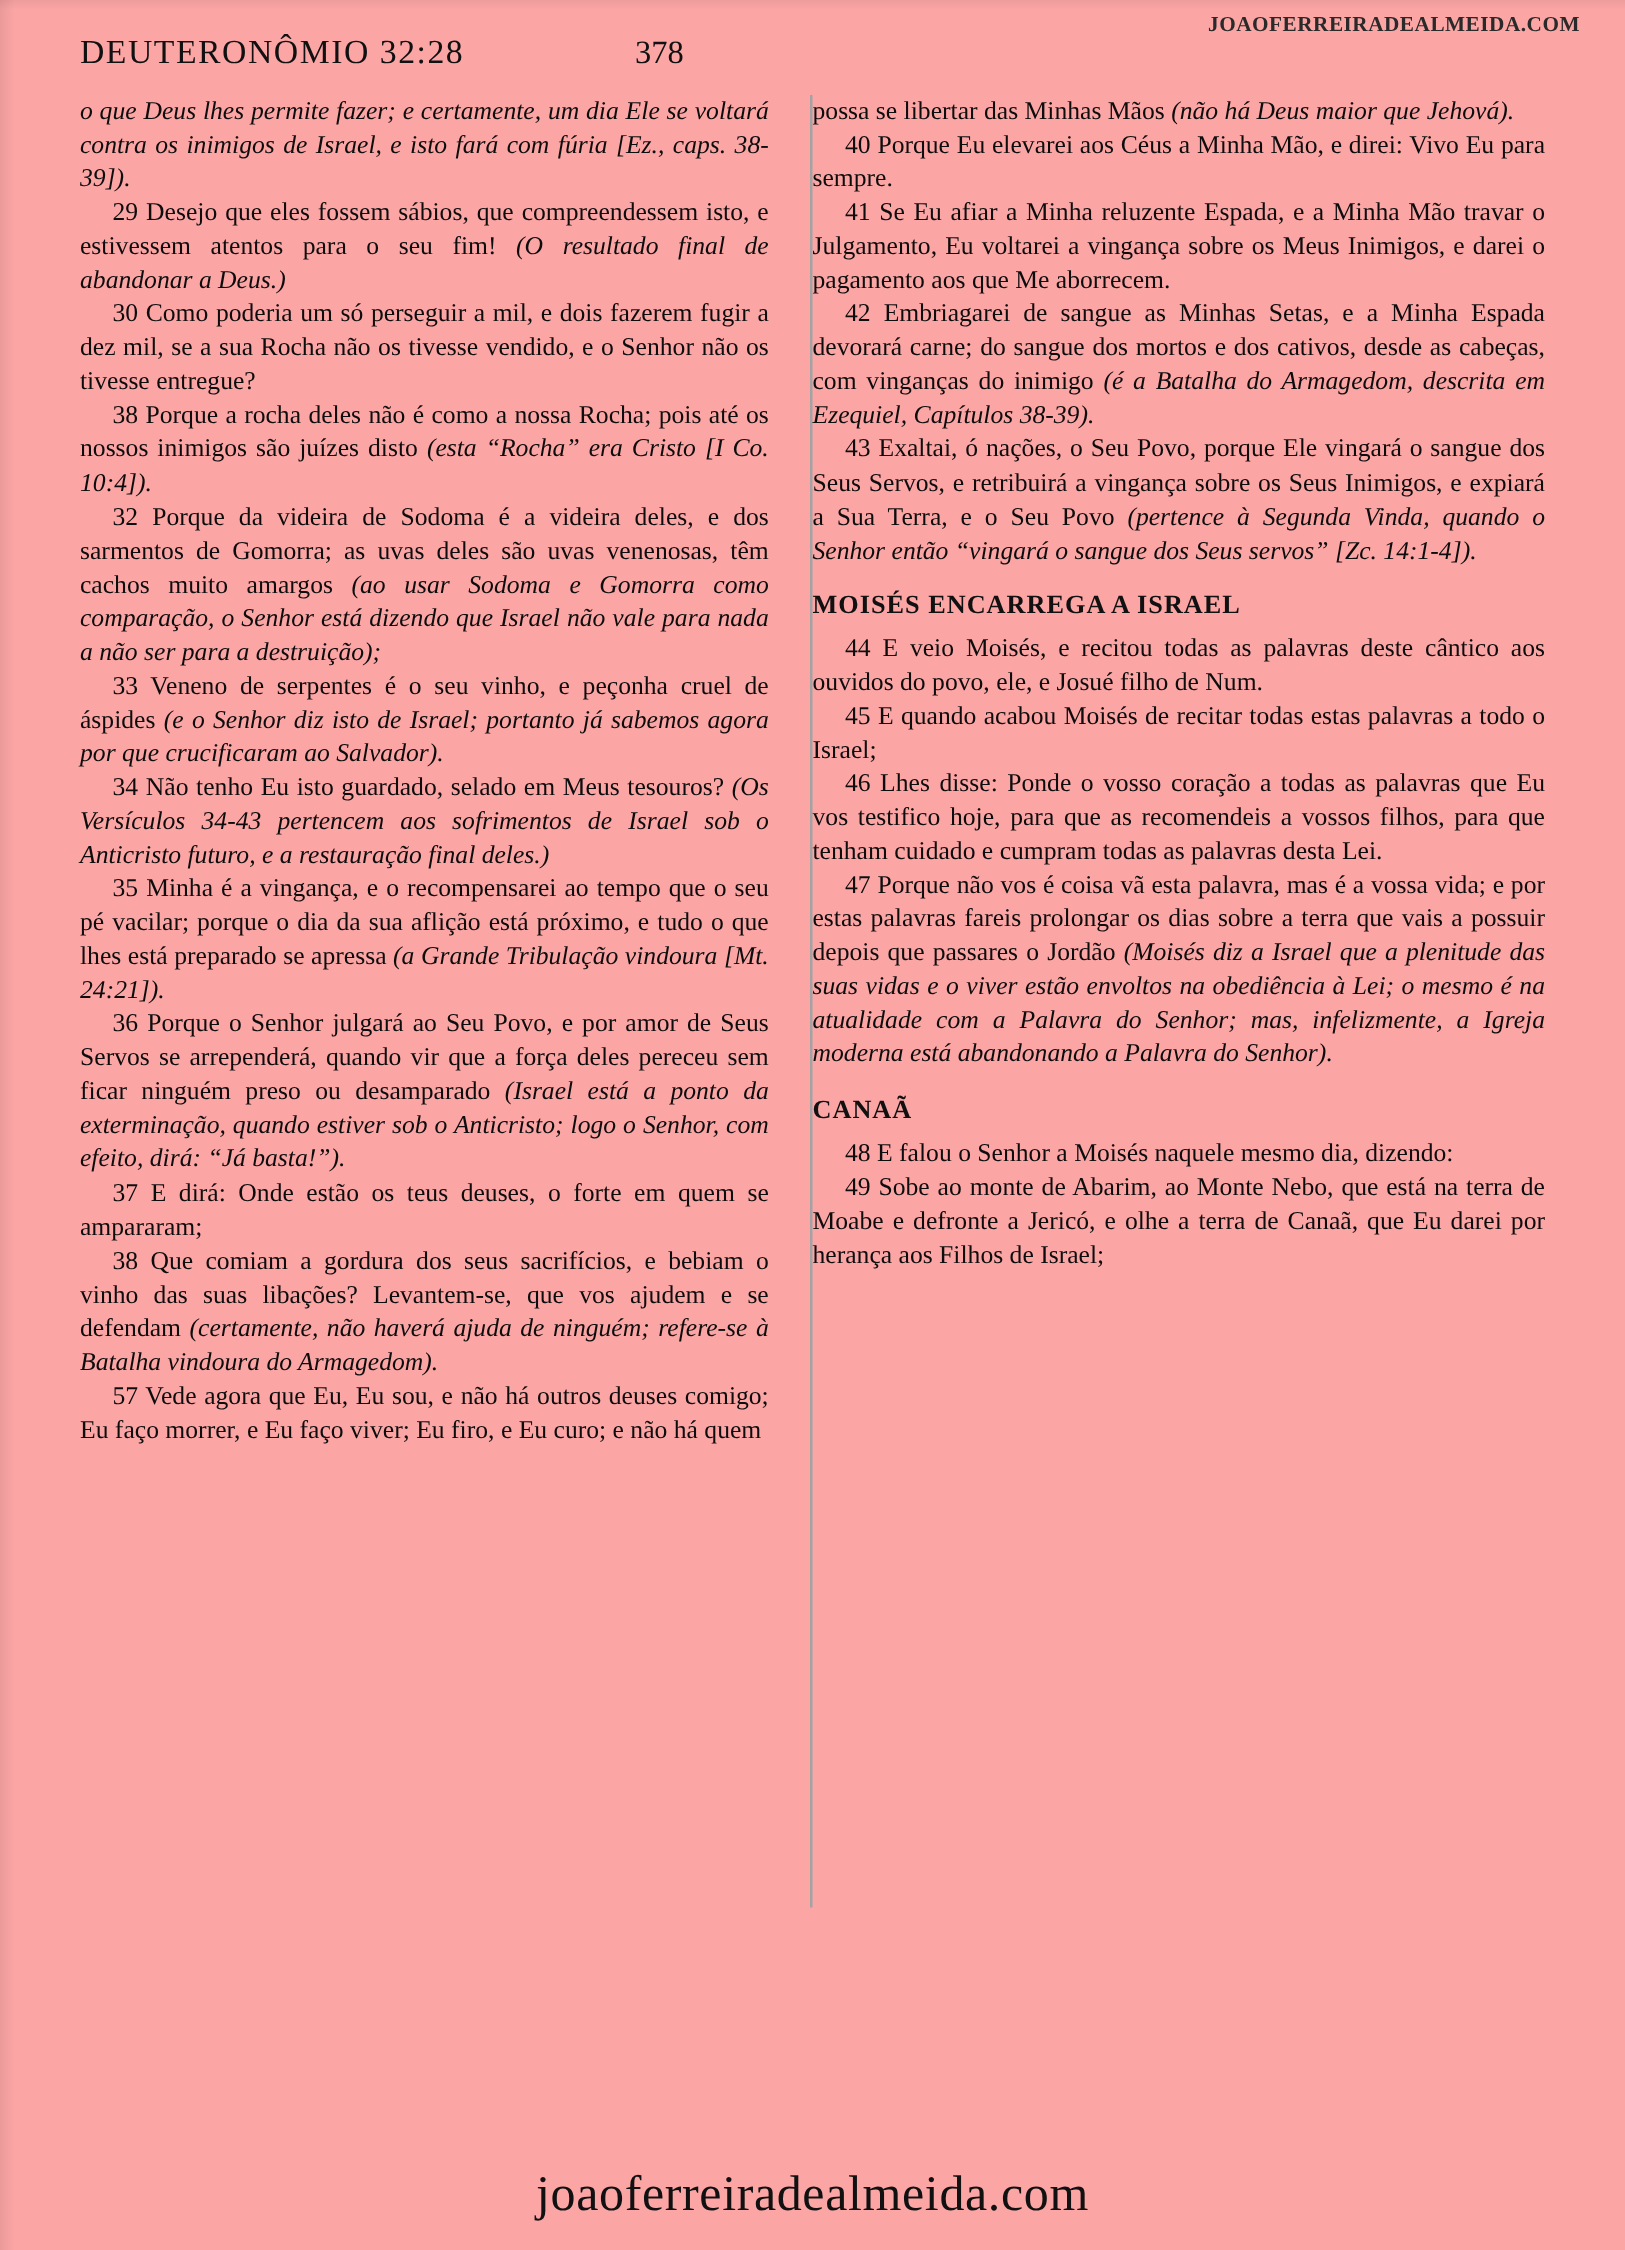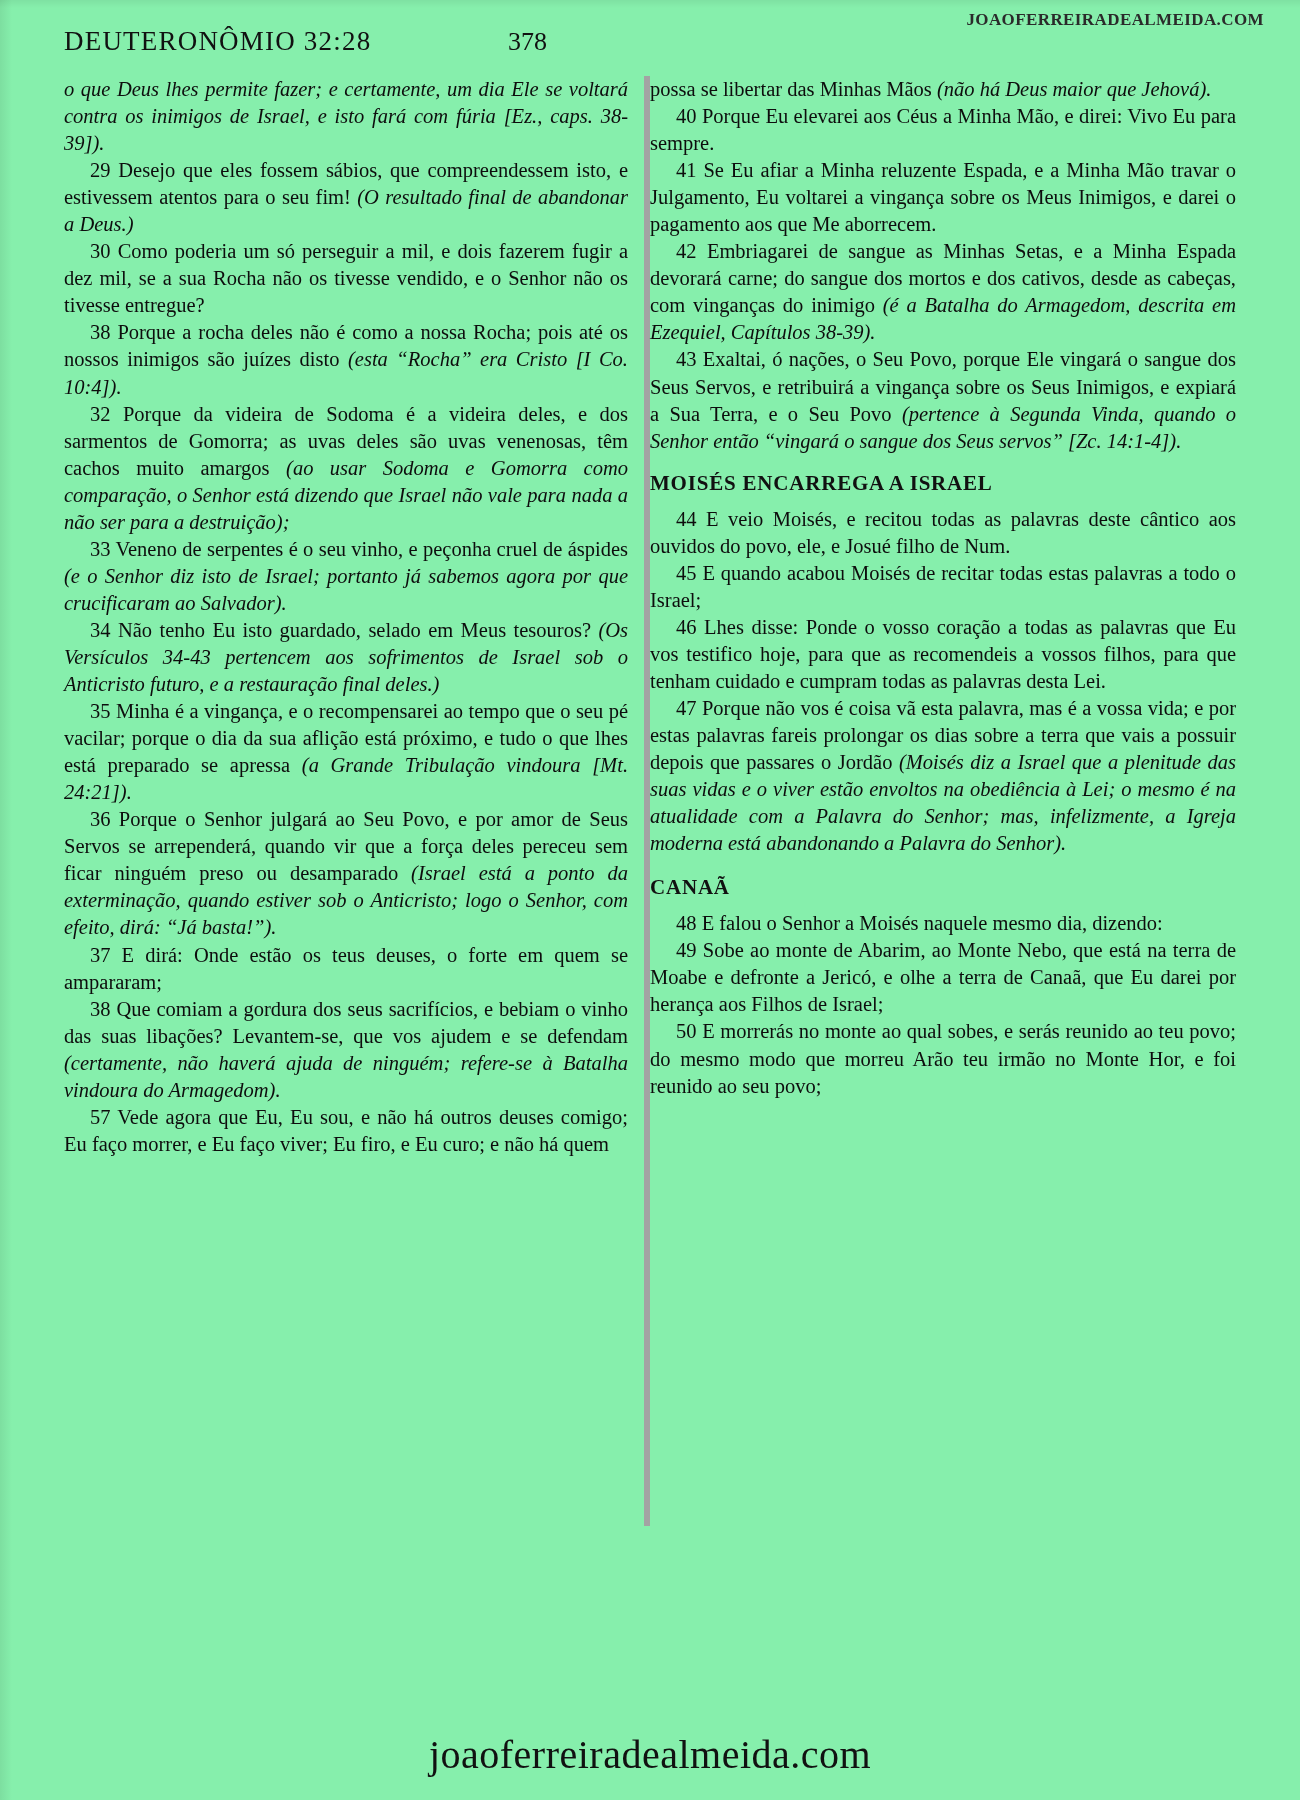--- a/index.html
+++ b/index.html
@@ -4,21 +4,21 @@
 <style>
   html, body {
     margin: 0;
     padding: 0;
     background: #ffffff;
   }
   .page {
     position: relative;
     width: 1300px;
     height: 1800px;
-    background: #86efac;
+    background: #fca5a5;
     font-family: "Liberation Serif", serif;
     color: #0d0d0d;
     overflow: hidden;
   }
 
   
   .site-tag {
     position: absolute;
     top: 10px;
     right: 36px;
@@ -59,22 +59,22 @@
     width: 1172px;
     height: 1450px;
     display: flex;
     gap: 0;
   }
   .col {
     width: 50%;
     box-sizing: border-box;
   }
   .col-left {
-    padding-right: 16px;
-    border-right: 6px solid #a3a3a3;
+    padding-right: 33px;
+    border-right: 2px solid #a3a3a3;
   }
   .col-right {
   }
 
   p.verse {
     margin: 0;
     font-size: 20.5px;
     line-height: 1.32;
     text-align: justify;
     text-indent: 26px;
@@ -192,20 +192,19 @@
       <p class="verse"><span>46</span> <span>Lhes disse: Ponde o vosso coração a todas as palavras que Eu vos testifico hoje, para que as recomendeis a vossos filhos, para que tenham cuidado e cumpram todas as palavras desta Lei.</span></p>
 
       <p class="verse"><span>47</span> <span>Porque não vos é coisa vã esta palavra, mas é a vossa vida; e por estas palavras fareis prolongar os dias sobre a terra que vais a possuir depois que passares o Jordão</span> <span class="italic">(Moisés diz a Israel que a plenitude das suas vidas e o viver estão envoltos na obediência à Lei; o mesmo é na atualidade com a Palavra do Senhor; mas, infelizmente, a Igreja moderna está abandonando a Palavra do Senhor).</span></p>
 
       <h2 class="section-title small-gap">CANAÃ</h2>
 
       <p class="verse"><span>48</span> <span>E falou o Senhor a Moisés naquele mesmo dia, dizendo:</span></p>
 
       <p class="verse"><span>49</span> <span>Sobe ao monte de Abarim, ao Monte Nebo, que está na terra de Moabe e defronte a Jericó, e olhe a terra de Canaã, que Eu darei por herança aos Filhos de Israel;</span></p>
 
-      <p class="verse"><span>50</span> <span>E morrerás no monte ao qual sobes, e serás reunido ao teu povo; do mesmo modo que morreu Arão teu irmão no Monte Hor, e foi reunido ao seu povo;</span></p>
 
     </div>
   </div>
 
   <div class="footer">joaoferreiradealmeida.com</div>
 
 </div>
 
 </body></html>

